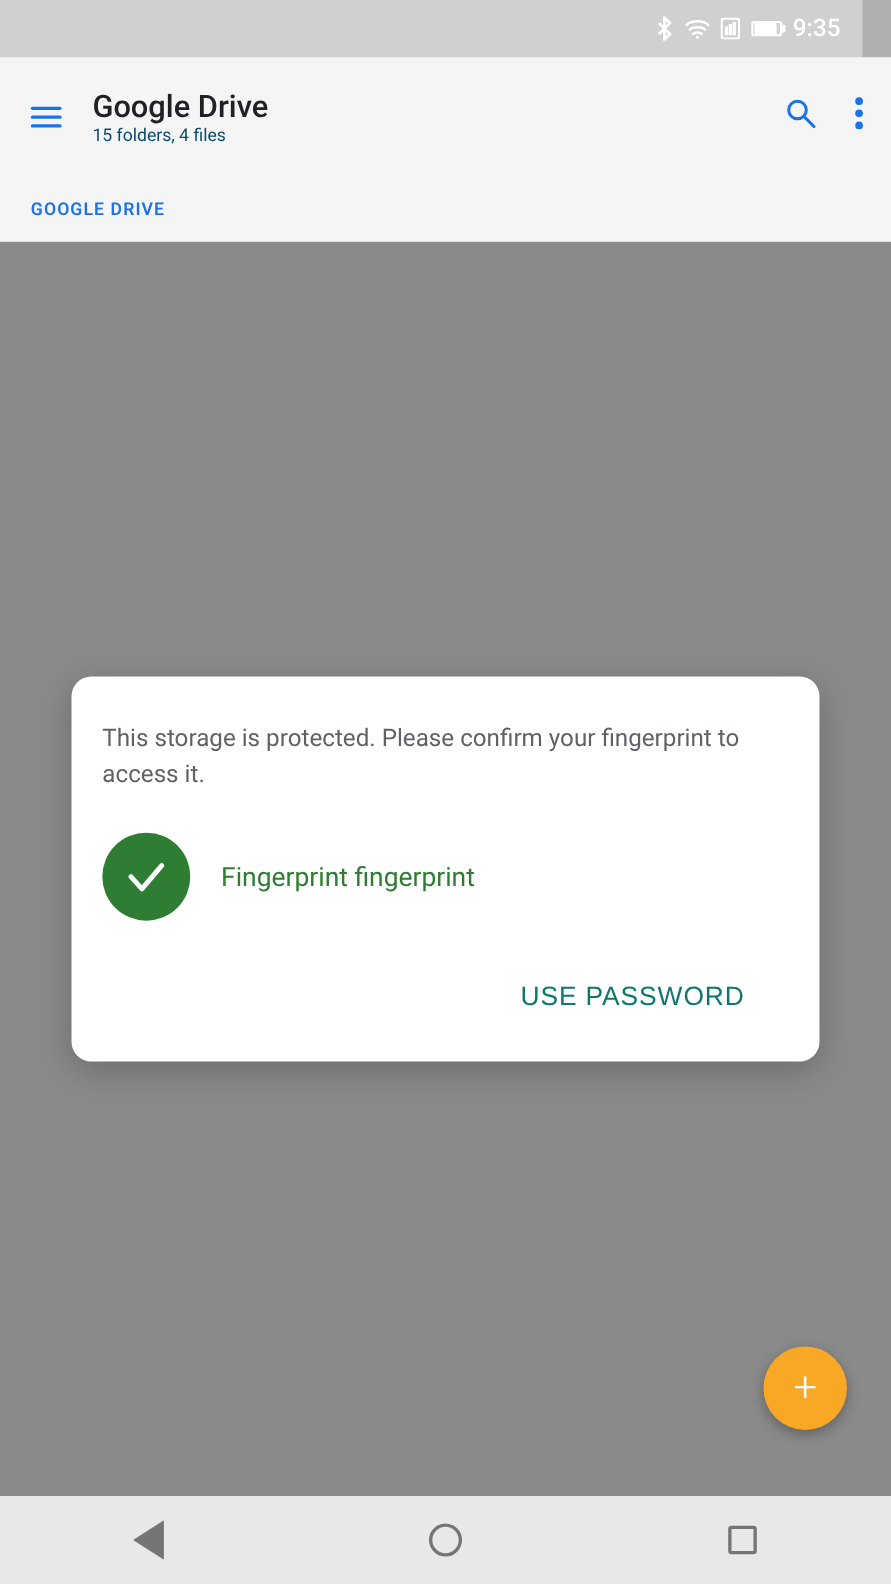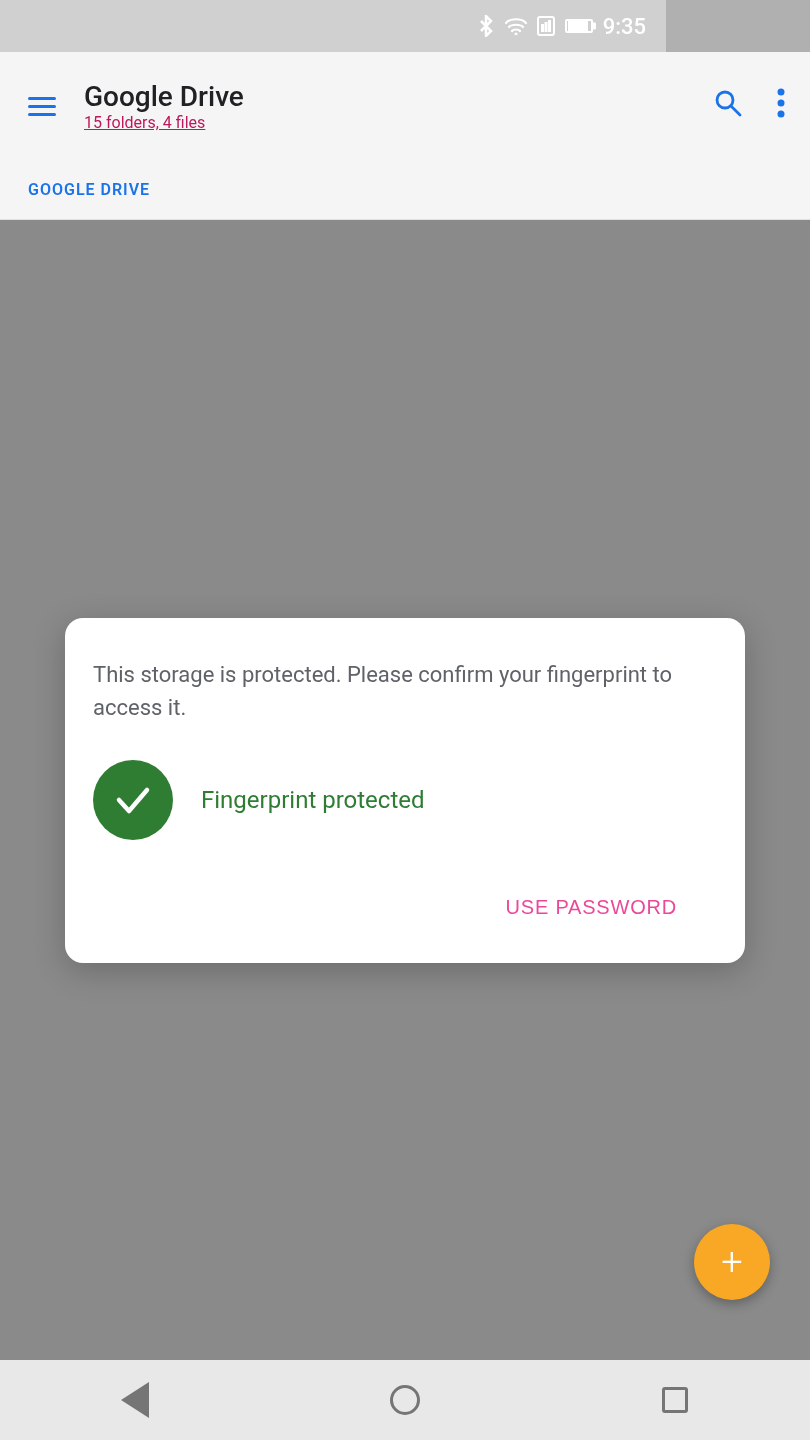--- a/index.html
+++ b/index.html
@@ -8,21 +8,21 @@
       width: 810px;
       height: 1440px;
       background: #b0b0b0;
       font-family: 'Roboto', Arial, sans-serif;
       overflow: hidden;
       position: relative;
     }
 
     
     .status-bar {
-      width: 666px;
+      width: 784px;
       height: 52px;
       background: #d0d0d0;
       display: flex;
       align-items: center;
       justify-content: flex-end;
       padding: 0 20px;
       gap: 12px;
     }
 
     .status-bar .time {
@@ -98,22 +98,21 @@
 
     .app-title {
       font-size: 28px;
       font-weight: 500;
       color: #202124;
       line-height: 1.2;
     }
 
     .app-subtitle {
       font-size: 16px;
-      color: #be185d;
-      text-decoration: underline;
+      color: #0c4a6e;
     }
 
     .toolbar-icons {
       display: flex;
       align-items: center;
       gap: 24px;
     }
 
     .search-icon-btn, .more-icon-btn {
       cursor: pointer;
@@ -204,28 +203,28 @@
     }
 
     .dialog-actions {
       display: flex;
       justify-content: flex-end;
       gap: 8px;
     }
 
     .dialog-btn {
       padding: 16px 28px;
-      font-size: 20px;
+      font-size: 24px;
       font-weight: 500;
       letter-spacing: 0.8px;
       background: transparent;
       border: none;
       cursor: pointer;
       border-radius: 4px;
-      color: #ec4899;
+      color: #0f766e;
       text-transform: uppercase;
     }
 
     
     .fab {
       position: absolute;
       bottom: 60px;
       right: 40px;
       width: 76px;
       height: 76px;
@@ -361,21 +360,21 @@
     <div class="dialog">
 
       <div class="dialog-message">This storage is protected. Please confirm your fingerprint to access it.</div>
 
       <div class="fingerprint-row">
         <div class="fingerprint-checkmark">
           <svg class="checkmark-svg" viewBox="0 0 44 44" fill="none">
             <polyline points="8,22 18,33 36,12" stroke="white" stroke-width="4.5" stroke-linecap="round" stroke-linejoin="round"></polyline>
           </svg>
         </div>
-        <span class="fingerprint-status-text">Fingerprint protected</span>
+        <span class="fingerprint-status-text">Fingerprint fingerprint</span>
       </div>
 
       <div class="dialog-actions">
         <button class="dialog-btn">USE PASSWORD</button>
       </div>
 
     </div>
   </div>
 
   <div class="fab">

